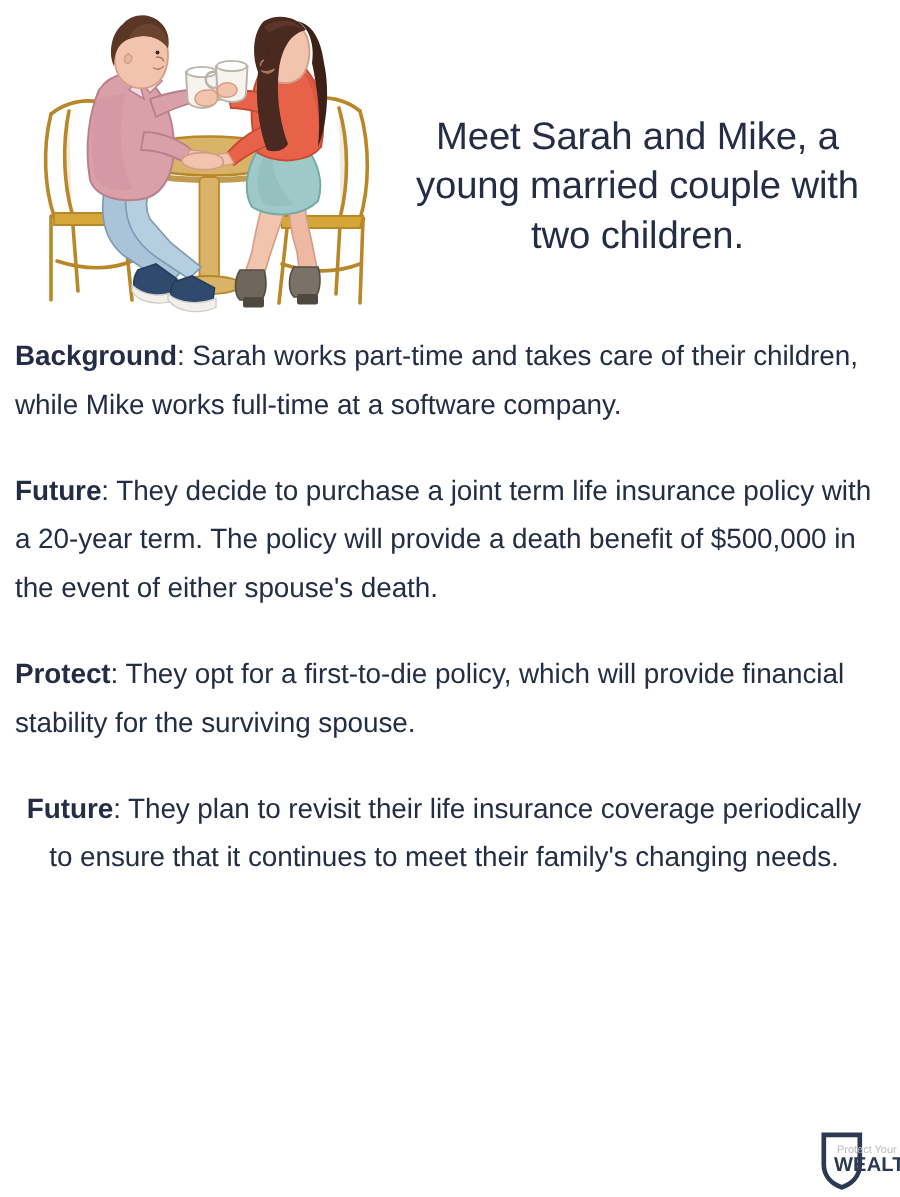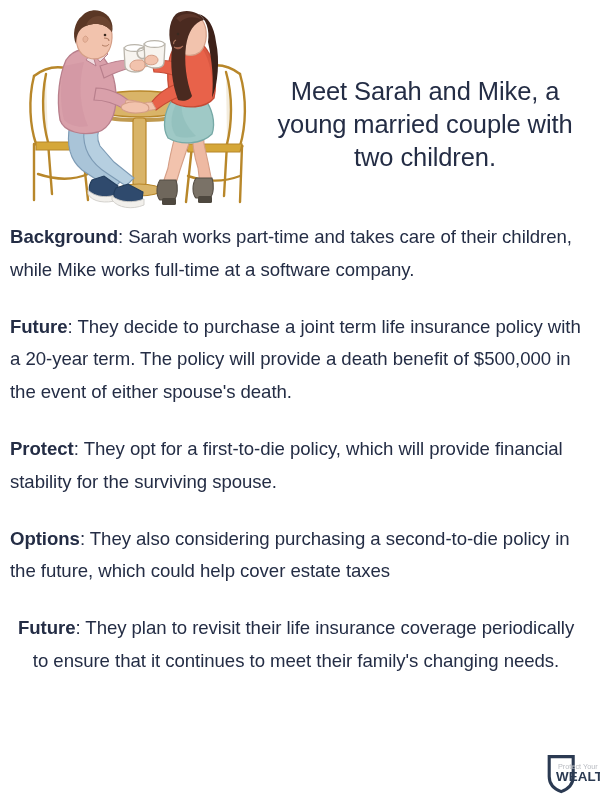--- a/index.html
+++ b/index.html
@@ -195,23 +195,20 @@
   </p>
 
   <p class="para">
     <span class="lbl">Future</span><span>: </span><span>They decide to purchase a joint term life insurance policy with a 20-year term. The policy will provide a death benefit of $500,000 in the event of either spouse's death.</span>
   </p>
 
   <p class="para">
     <span class="lbl">Protect</span><span>: </span><span>They opt for a first-to-die policy, which will provide financial stability for the surviving spouse.</span>
   </p>
 
-  <p class="para">
-    <span class="lbl">Options</span><span>: </span><span>They also considering purchasing a second-to-die policy in the future, which could help cover estate taxes</span>
-  </p>
 
   <p class="para">
     <span class="lbl">Future</span><span>: </span><span>They plan to revisit their life insurance coverage periodically to ensure that it continues to meet their family's changing needs.</span>
   </p>
 
 </div>
 
 <div class="logo">
   <svg viewBox="0 0 67 42" width="67" height="42" xmlns="http://www.w3.org/2000/svg">
 

